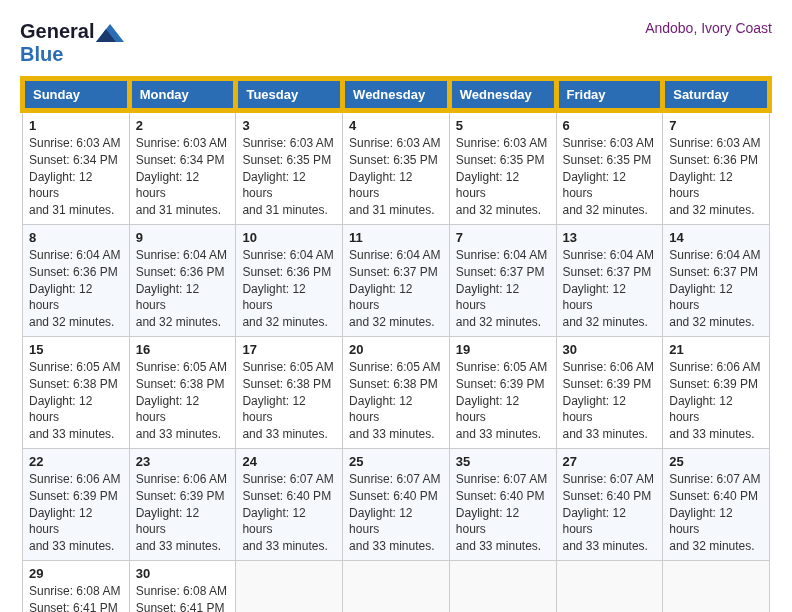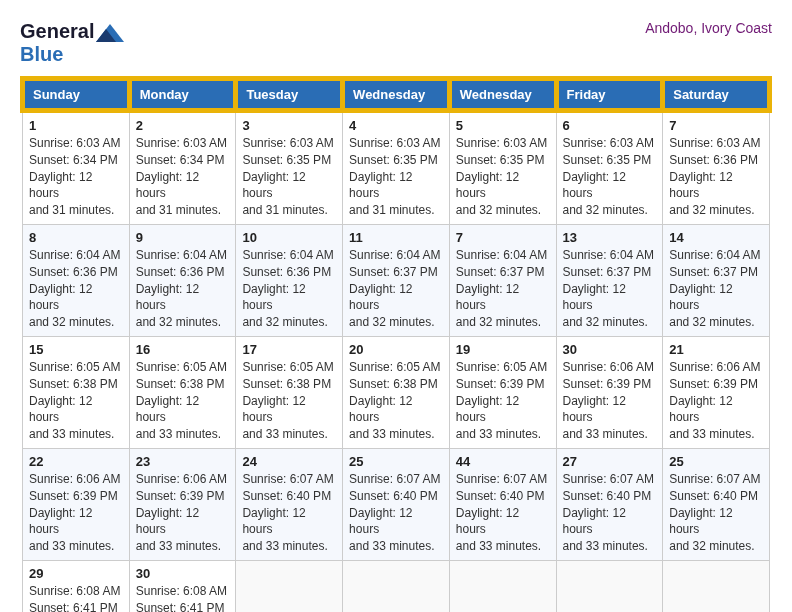--- a/index.html
+++ b/index.html
@@ -215,21 +215,21 @@
         </td>
       <td>
           <span class="day-num">24</span>
           <div class="day-info">Sunrise: 6:07 AM<br>Sunset: 6:40 PM<br>Daylight: 12 hours<br>and 33 minutes.</div>
         </td>
       <td>
           <span class="day-num">25</span>
           <div class="day-info">Sunrise: 6:07 AM<br>Sunset: 6:40 PM<br>Daylight: 12 hours<br>and 33 minutes.</div>
         </td>
       <td>
-          <span class="day-num">44</span>
+          <span class="day-num">35</span>
           <div class="day-info">Sunrise: 6:07 AM<br>Sunset: 6:40 PM<br>Daylight: 12 hours<br>and 33 minutes.</div>
         </td>
       <td>
           <span class="day-num">27</span>
           <div class="day-info">Sunrise: 6:07 AM<br>Sunset: 6:40 PM<br>Daylight: 12 hours<br>and 33 minutes.</div>
         </td>
       <td>
           <span class="day-num">25</span>
           <div class="day-info">Sunrise: 6:07 AM<br>Sunset: 6:40 PM<br>Daylight: 12 hours<br>and 32 minutes.</div>
         </td>

